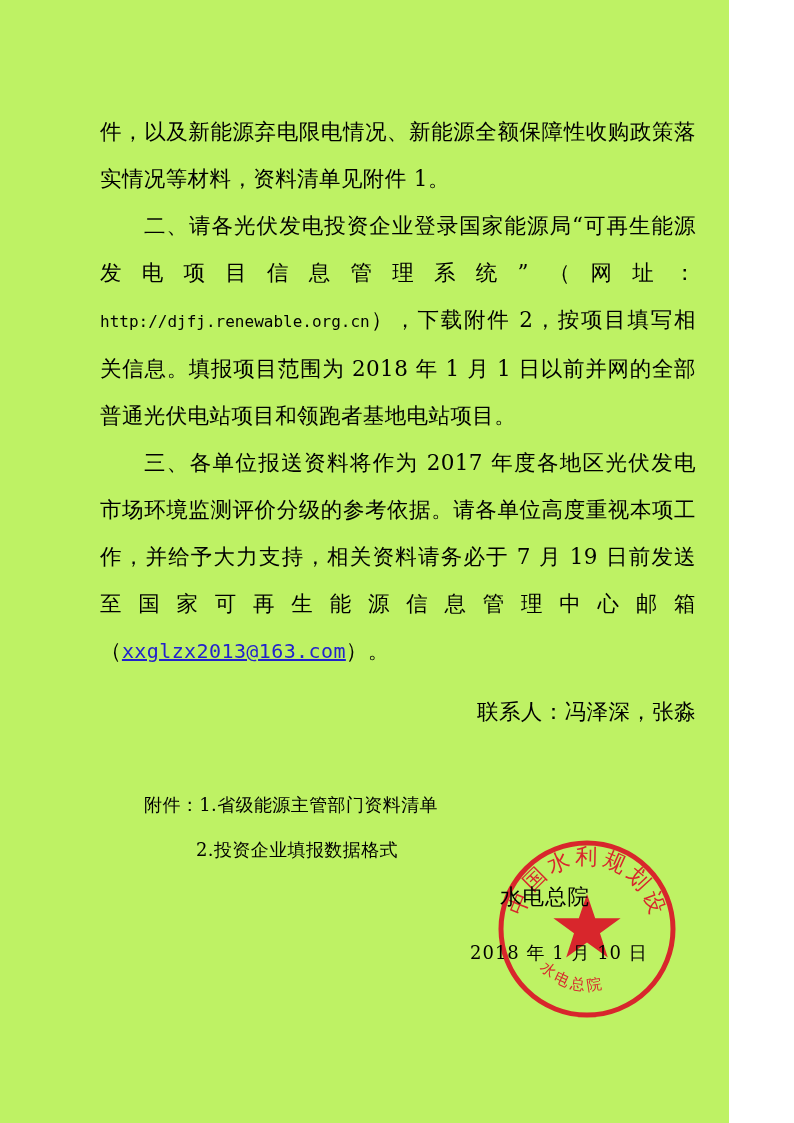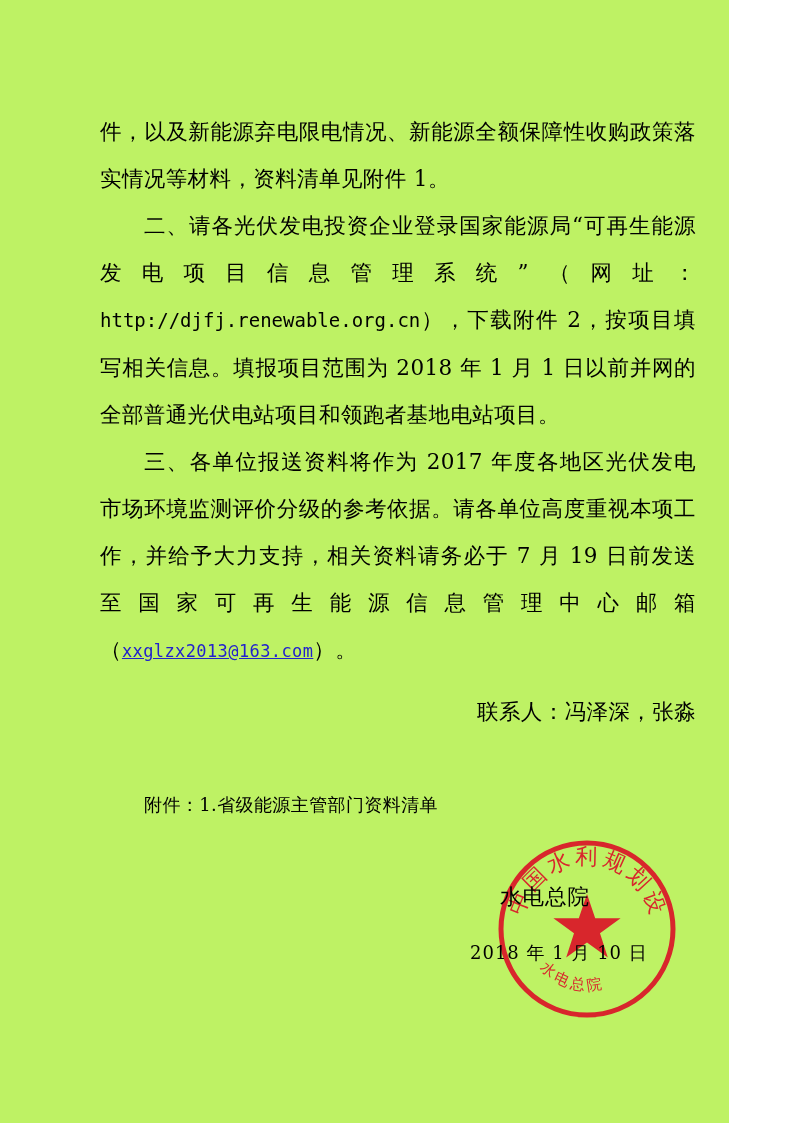--- a/index.html
+++ b/index.html
@@ -29,26 +29,26 @@
     text-justify: inter-ideograph;
     letter-spacing: 0.4px;
     margin: 0;
     white-space: normal;
   }
   .indent {
     text-indent: 44px;
   }
   .mono {
     font-family: "DejaVu Sans Mono", "Liberation Mono", monospace;
-    font-size: 19px;
+    font-size: 16px;
     letter-spacing: 0px;
   }
   .link {
     font-family: "DejaVu Sans Mono", "Liberation Mono", monospace;
-    font-size: 17px;
+    font-size: 20px;
     color: #2222cc;
     text-decoration: underline;
     cursor: pointer;
   }
   .contact-block {
     margin-top: 14px;
     text-align: right;
   }
   .contact-line {
     font-size: 21.5px;
@@ -117,20 +117,21 @@
     <p class="para indent"><span>二、请各光伏发电投资企业登录国家能源局“可再生能源发电项目信息管理系统”（网址：</span><span class="mono">http://djfj.renewable.org.cn</span><span>），下载附件 2，按项目填写相关信息。填报项目范围为 2018 年 1 月 1 日以前并网的全部普通光伏电站项目和领跑者基地电站项目。</span></p>
 
     <p class="para indent"><span>三、各单位报送资料将作为 2017 年度各地区光伏发电市场环境监测评价分级的参考依据。请各单位高度重视本项工作，并给予大力支持，相关资料请务必于 7 月 19 日前发送至国家可再生能源信息管理中心邮箱（</span><span class="link">xxglzx2013@163.com</span><span>）。</span></p>
 
     <div class="contact-block">
       <p class="contact-line">联系人：冯泽深，张淼</p>
     </div>
 
     <div class="attach-block">
       <p class="attach-line">附件：1.省级能源主管部门资料清单</p>
+      <p class="attach-line second">2.投资企业填报数据格式</p>
     </div>
 
   </div>
 
   <div class="seal">
     <svg width="186" height="186" viewBox="0 0 186 186" xmlns="http://www.w3.org/2000/svg">
       <defs>
         <path id="sealArc" d="M 28 93 A 65 65 0 1 1 158 93" fill="none"></path>
         <path id="sealArcBottom" d="M 32 93 A 61 61 0 0 0 154 93" fill="none"></path>
       </defs>

